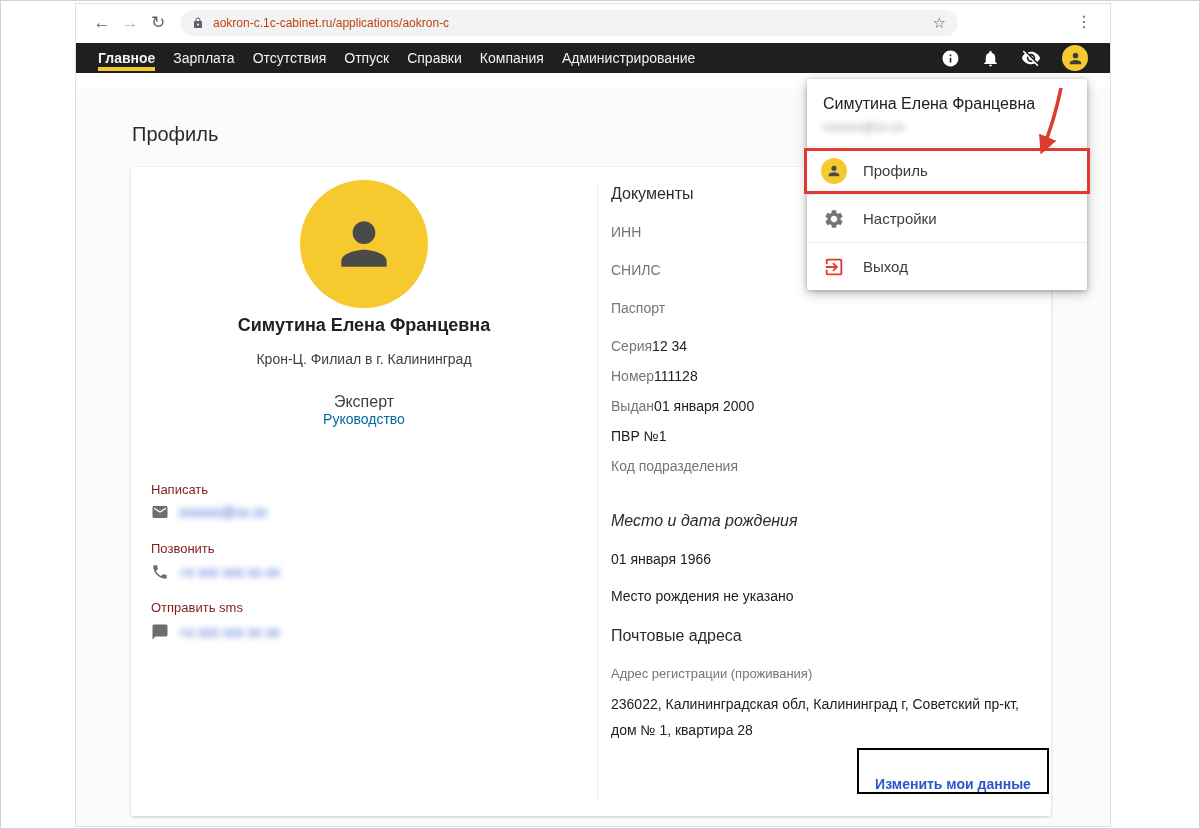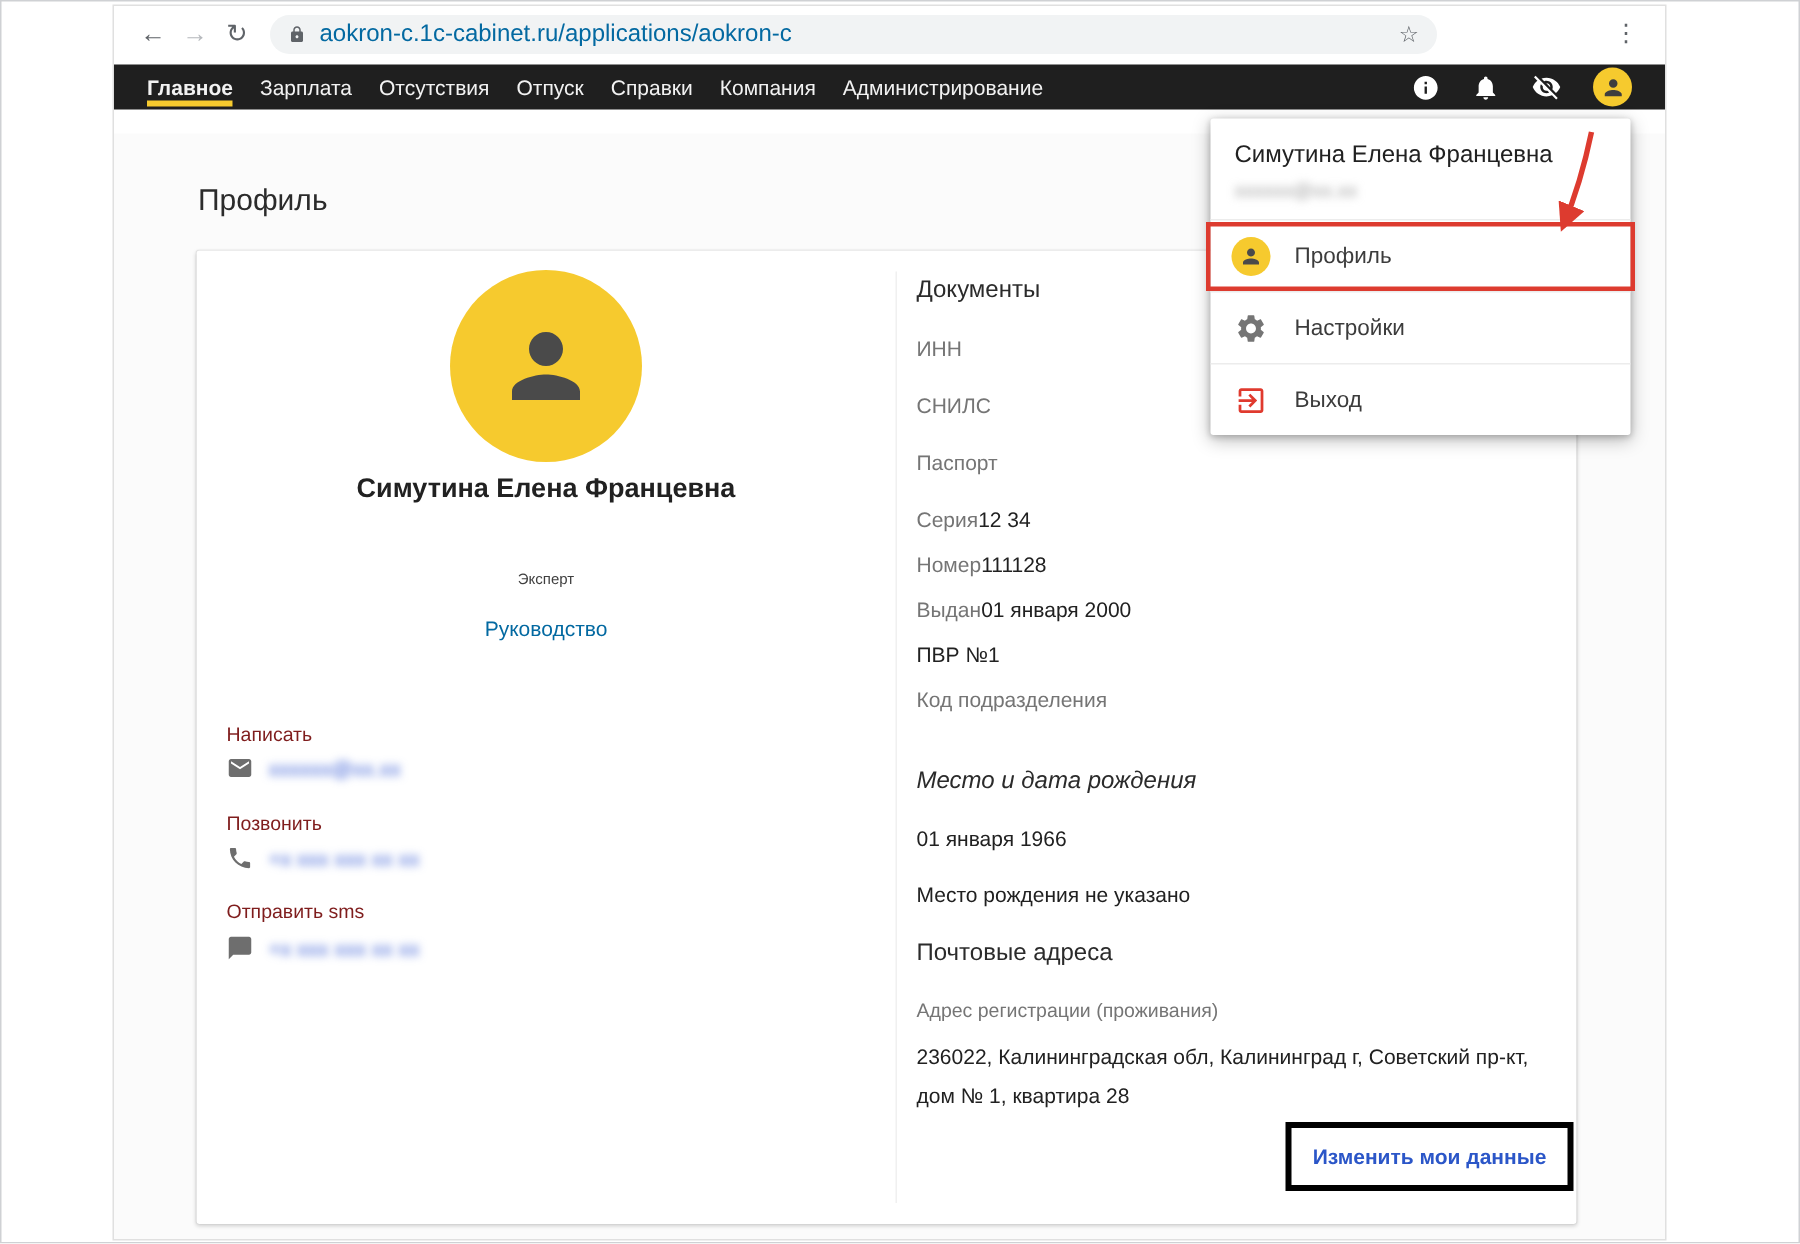--- a/index.html
+++ b/index.html
@@ -11,21 +11,21 @@
   .browser { position:absolute; left:75px; top:3px; width:1034px; height:822px;
              background:#fff; box-shadow:0 0 0 1px #e0e0e0; }
 
   
   .toolbar { position:relative; height:37px; background:#fff; display:flex;
              align-items:center; padding:0 12px; }
   .tbtn { font-size:17px; color:#5f6368; width:28px; text-align:center; cursor:pointer; }
   .tbtn.fwd { color:#b6b9bd; }
   .omnibox { margin-left:8px; height:26px; width:778px; border-radius:13px;
              background:#f1f3f4; display:flex; align-items:center; padding:0 12px; }
-  .omnibox .url { font-size:16px; color:#0369a1; margin-left:9px; white-space:nowrap; }
+  .omnibox .url { font-size:12px; color:#c2410c; margin-left:9px; white-space:nowrap; }
   .omnibox .star { margin-left:auto; color:#5f6368; font-size:15px; cursor:pointer; }
   .menu3 { position:absolute; right:18px; top:8px; font-size:16px; color:#5f6368;
            cursor:pointer; }
 
   
   .navbar { position:relative; height:30px; margin-top:2px; background:#1f1f1f;
             display:flex; align-items:stretch; padding:0 22px; }
   .nav-items { display:flex; gap:18px; align-items:stretch; }
   .nav-item { color:#f2f2f2; font-size:14px; display:flex; align-items:center;
               position:relative; cursor:pointer; white-space:nowrap; }
@@ -44,40 +44,40 @@
   .card { position:absolute; left:55px; top:78px; width:920px; height:649px;
           background:#fff; border-radius:2px;
           box-shadow:0 1px 3px rgba(0,0,0,.18), 0 0 1px rgba(0,0,0,.12); }
 
   .avatar-big { position:absolute; left:169px; top:13px; width:128px; height:128px;
                 border-radius:50%; background:#f6ca2e; display:flex; align-items:center;
                 justify-content:center; }
   .center-line { position:absolute; left:0; width:466px; text-align:center; }
   .profile-name { top:148px; font-size:18px; font-weight:bold; color:#212121; }
   .profile-org  { top:184px; font-size:14px; color:#3f3f3f; }
-  .profile-pos  { top:214px; font-size:10px; color:#3f3f3f; }
+  .profile-pos  { top:226px; font-size:16px; color:#3f3f3f; }
   .profile-dep  { top:244px; font-size:14px; color:#0369a1; }
 
   .contact-label { position:absolute; left:20px; font-size:13px; color:#7f1d1d; }
   .contact-row { position:absolute; left:20px; display:flex; align-items:center; gap:10px; }
   .redacted { filter:blur(3px); }
   .link-blur { color:#3f62d6; font-size:14px; cursor:pointer; }
 
   .vdiv { position:absolute; left:466px; top:14px; bottom:14px; width:1px; background:#f0f0f0; }
 
   .rcol { position:absolute; left:480px; top:0; width:430px; }
   .r-item { position:absolute; left:0; width:430px; }
   .sec-title { font-size:16px; color:#2b2b2b; }
   .g-label { font-size:14px; color:#757575; }
   .d-text  { font-size:14px; color:#212121; }
   .kv { display:flex; }
   .addr-value { line-height:26px; }
 
   .edit-box { position:absolute; left:726px; top:581px; width:192px; height:46px;
-              border:4px solid #000000; display:flex; align-items:center;
+              border:2px solid #000000; display:flex; align-items:flex-end;
               justify-content:center; }
   .edit-link { color:#2b56c8; font-size:14px; font-weight:bold; cursor:pointer; }
 
   
   .dropdown { position:absolute; left:731px; top:75px; width:280px; background:#fff;
               border-radius:2px; z-index:20;
               box-shadow:0 3px 12px rgba(0,0,0,.28), 0 1px 4px rgba(0,0,0,.2); }
   .dd-head { padding:16px 16px 12px; }
   .dd-name { font-size:16px; color:#212121; }
   .dd-email { margin-top:6px; font-size:13px; color:#9e9e9e; width:fit-content; }
@@ -155,20 +155,21 @@
       <div class="card">
 
         <div class="avatar-big">
           <span style="display:flex;">
             <svg viewBox="0 0 24 24" width="68" height="68">
                 <path fill="#4a4a4a" d="M12 12c2.21 0 4-1.79 4-4s-1.79-4-4-4-4 1.79-4 4 1.79 4 4 4zm0 2c-2.67 0-8 1.34-8 4v2h16v-2c0-2.66-5.33-4-8-4z"></path>
               </svg>
           </span>
         </div>
         <div class="center-line profile-name">Симутина Елена Францевна</div>
+        <div class="center-line profile-org">Крон-Ц. Филиал в г. Калининград</div>
         <div class="center-line profile-pos">Эксперт</div>
         <div class="center-line profile-dep">Руководство</div>
 
         <div class="contact-label" style="top:315px;">Написать</div>
         <div class="contact-row" style="top:336px;">
           <span style="display:flex;">
             <svg viewBox="0 0 24 24" width="18" height="18">
                 <path fill="#6e6e6e" d="M20 4H4c-1.1 0-1.99.9-1.99 2L2 18c0 1.1.9 2 2 2h16c1.1 0 2-.9 2-2V6c0-1.1-.9-2-2-2zm0 4l-8 5-8-5V6l8 5 8-5v2z"></path>
               </svg>
           </span>

